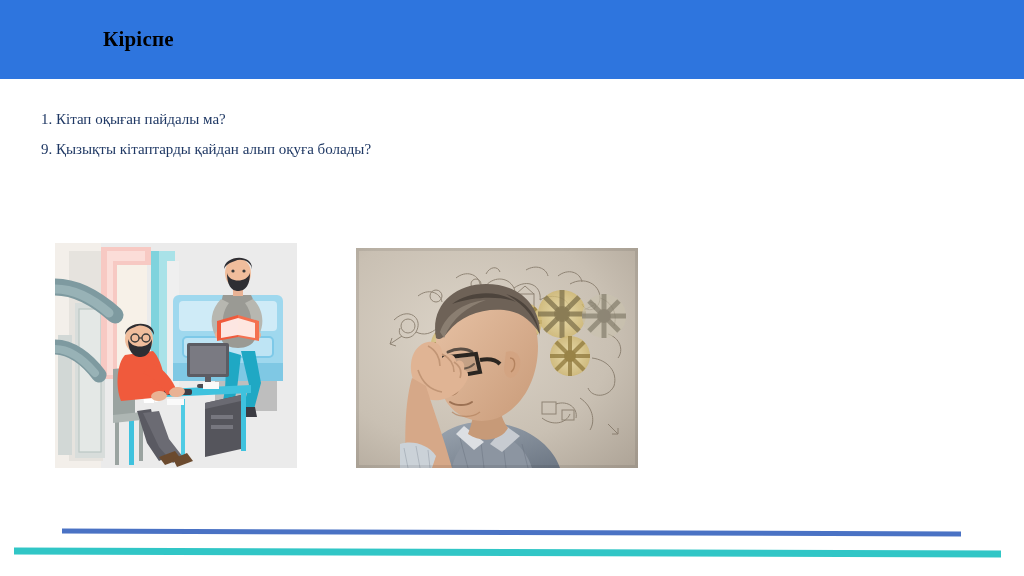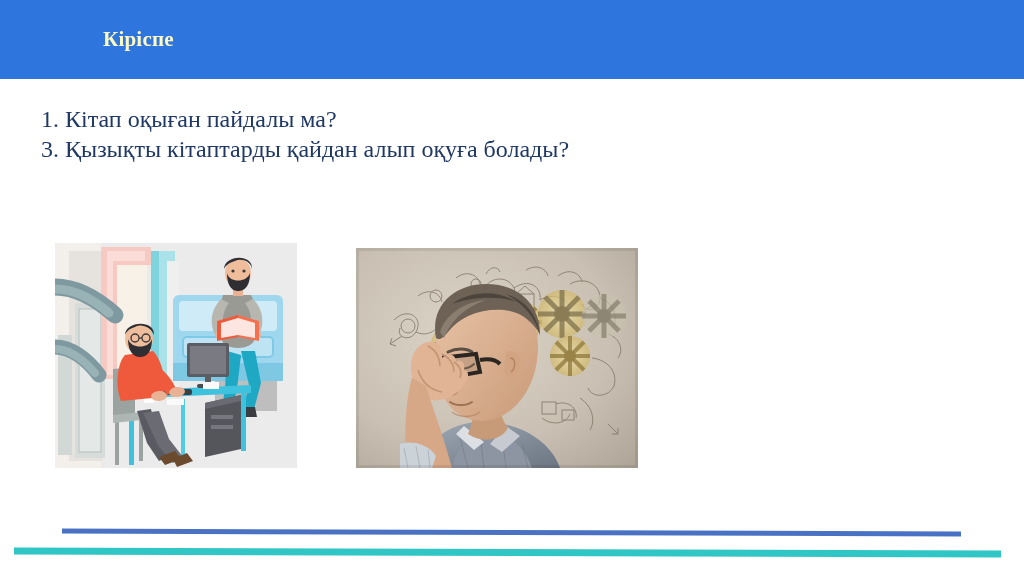--- a/index.html
+++ b/index.html
@@ -32,35 +32,35 @@
     height: 79px;
     background: #2E75DE;
   }
   #slide-title {
     position: absolute;
     left: 103px;
     top: 27px;
     font-family: "Liberation Serif", "DejaVu Serif", serif;
     font-size: 21px;
     font-weight: bold;
-    color: #fef9c3;
+    color: #000000;
     letter-spacing: 0.2px;
     white-space: nowrap;
   }
 
   
   #question-list {
     position: absolute;
     left: 41px;
     top: 104px;
     width: 900px;
   }
   .question-line {
     font-family: "Liberation Serif", "DejaVu Serif", serif;
-    font-size: 24px;
+    font-size: 15px;
     line-height: 30px;
     color: #1F3864;
     white-space: nowrap;
   }
 
   
   #media-row {
     position: absolute;
     left: 0;
     top: 0;
@@ -95,21 +95,21 @@
 <body>
 
 <div id="slide">
 
   <div id="header-banner">
     <div id="slide-title">Кіріспе</div>
   </div>
 
   <div id="question-list">
     <div class="question-line">1. Кітап оқыған пайдалы ма?</div>
-    <div class="question-line">3. Қызықты кітаптарды қайдан алып оқуға болады?</div>
+    <div class="question-line">9. Қызықты кітаптарды қайдан алып оқуға болады?</div>
   </div>
 
   <div id="media-row">
 
     <div class="media-frame" id="illustration-office">
       <svg width="242" height="225" viewBox="0 0 242 225">
 
         <rect x="0" y="0" width="242" height="225" fill="#EBEBEB"></rect>
 
         <rect x="0" y="0" width="46" height="225" fill="#F3EFEA"></rect>

